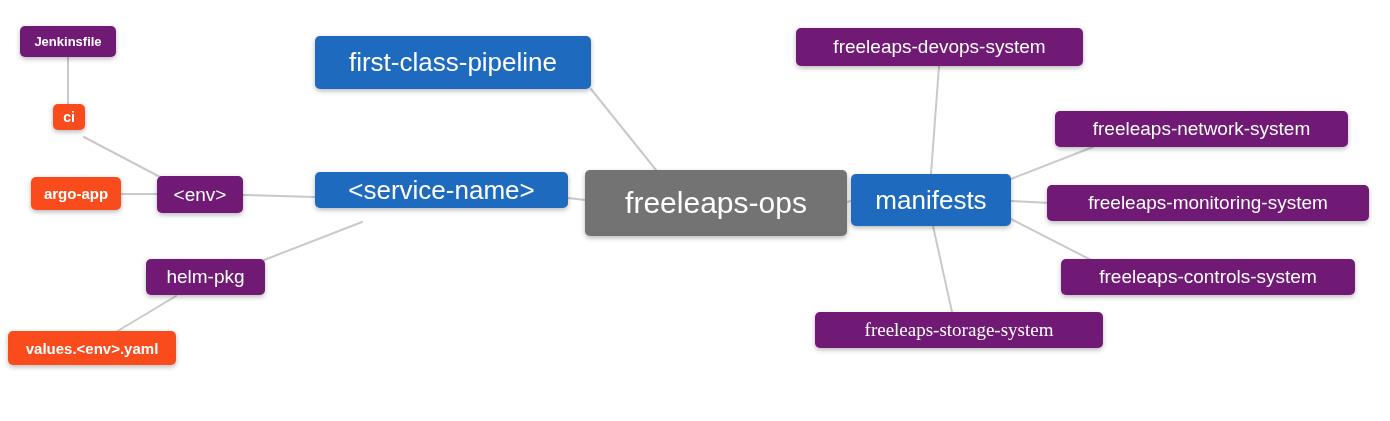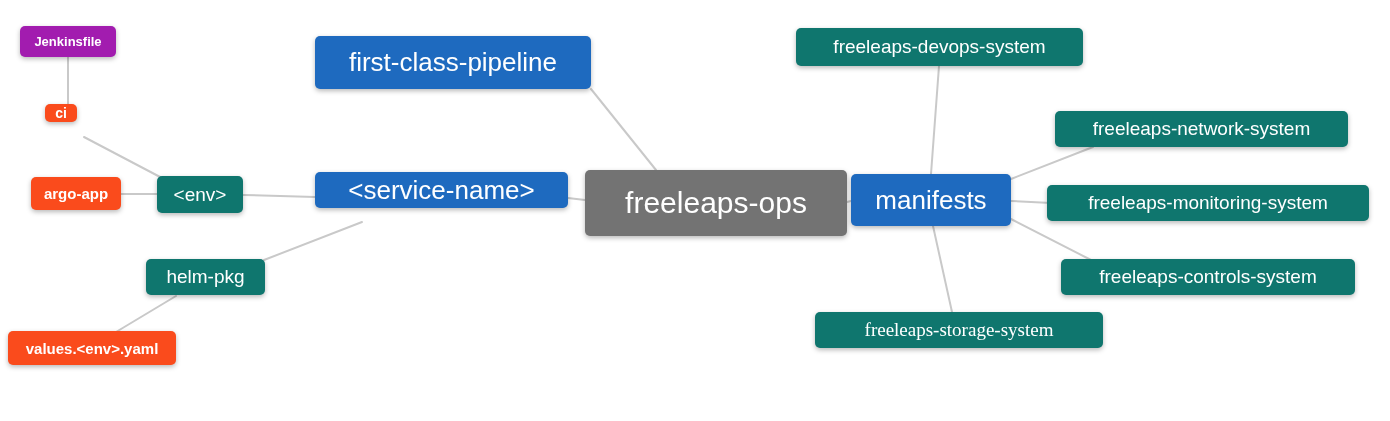--- a/index.html
+++ b/index.html
@@ -35,27 +35,27 @@
     justify-content: center;
     color: #ffffff;
     border-radius: 5px;
     box-shadow: 0 2px 5px rgba(0,0,0,0.28);
     white-space: nowrap;
     cursor: default;
     box-sizing: border-box;
   }
   .c-root   { background: #737373; }
   .c-branch { background: #1e6abf; }
-  .c-green  { background: #0f766e; }
+  .c-green  { background: #701a75; }
   .c-red    { background: #fa4b1c; }
-  .c-orange { background: #a21caf; }
+  .c-orange { background: #701a75; }
 
   
   #n-jenkinsfile { left: 20px;  top: 26px;  width: 96px;  height: 31px; font-size: 13px; font-weight: 700; }
-  #n-ci          { left: 45px;  top: 104px; width: 32px;  height: 18px; font-size: 14px; font-weight: 700; }
+  #n-ci          { left: 53px;  top: 104px; width: 32px;  height: 26px; font-size: 14px; font-weight: 700; }
   #n-argo-app    { left: 31px;  top: 177px; width: 90px;  height: 33px; font-size: 15px; font-weight: 700; }
   #n-env         { left: 157px; top: 176px; width: 86px;  height: 37px; font-size: 19px; font-weight: 400; }
   #n-helm-pkg    { left: 146px; top: 259px; width: 119px; height: 36px; font-size: 19px; font-weight: 400; }
   #n-values      { left: 8px;   top: 331px; width: 168px; height: 34px; font-size: 15px; font-weight: 700; }
   #n-pipeline    { left: 315px; top: 36px;  width: 276px; height: 53px; font-size: 26px; font-weight: 400; }
   #n-service     { left: 315px; top: 172px; width: 253px; height: 36px; font-size: 26px; font-weight: 400; }
   #n-root        { left: 585px; top: 170px; width: 262px; height: 66px; font-size: 30px; font-weight: 400; }
   #n-manifests   { left: 851px; top: 174px; width: 160px; height: 52px; font-size: 26px; font-weight: 400; }
   #n-devops      { left: 796px; top: 28px;  width: 287px; height: 38px; font-size: 19px; font-weight: 400; }
   #n-network     { left: 1055px; top: 111px; width: 293px; height: 36px; font-size: 19px; font-weight: 400; }

